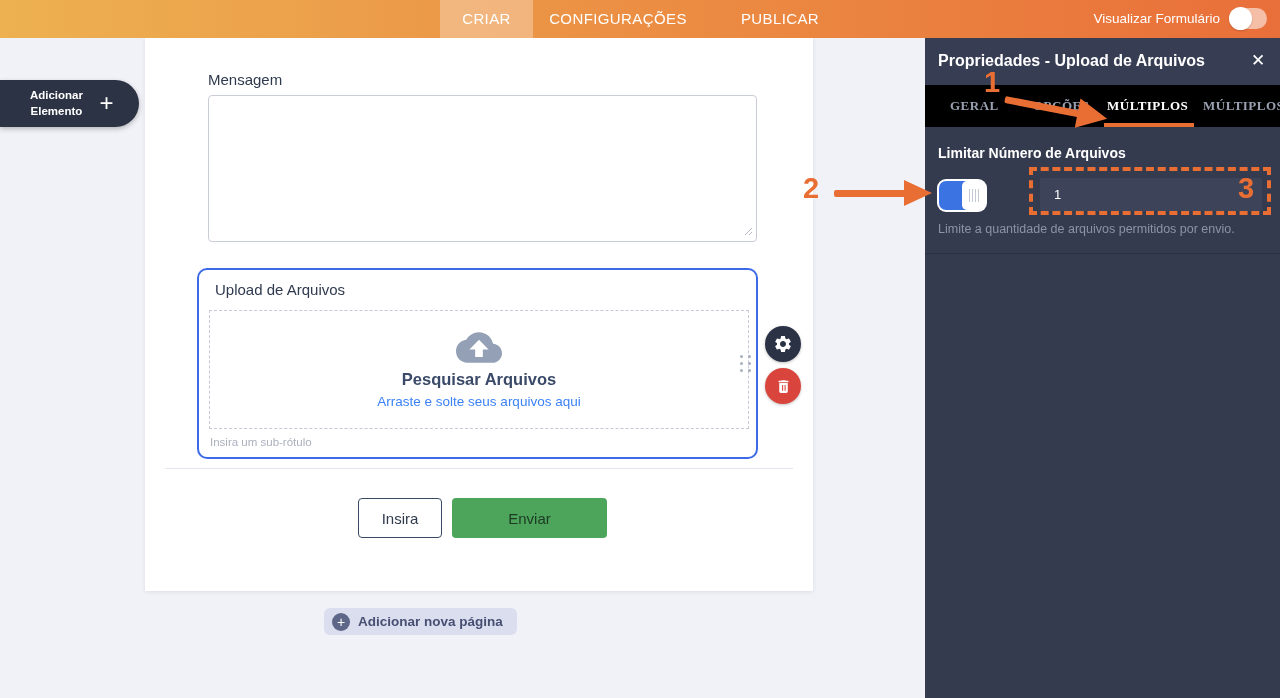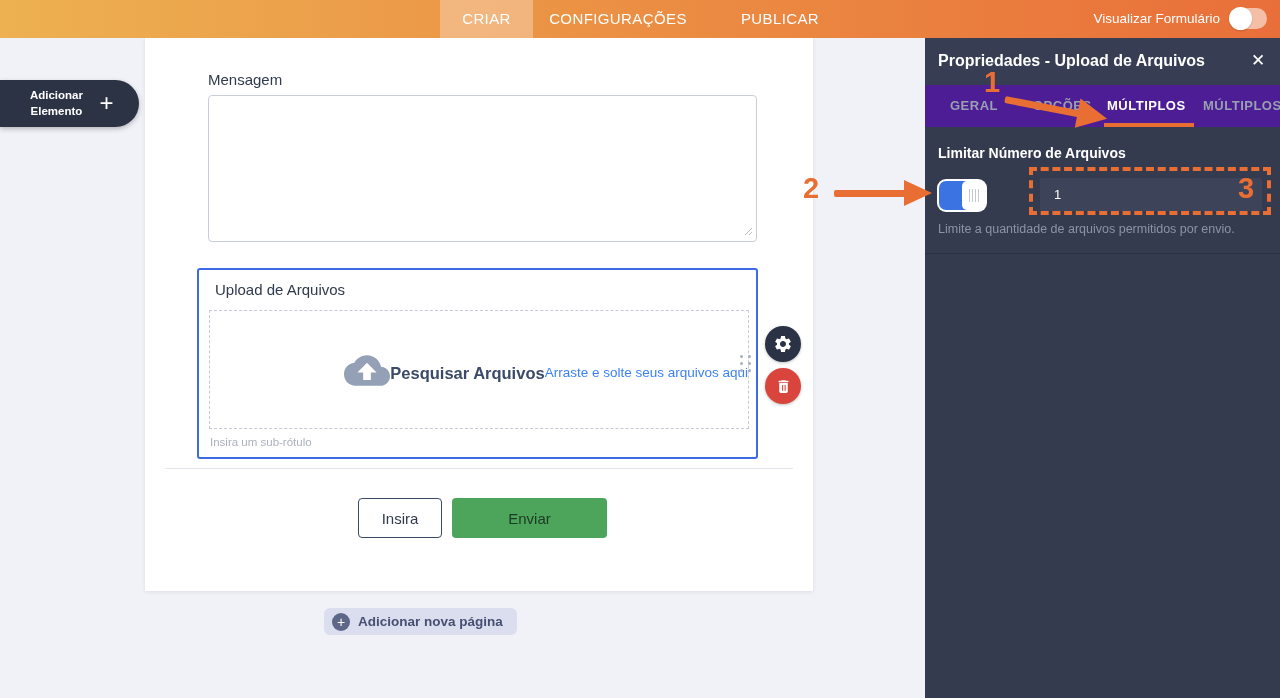--- a/index.html
+++ b/index.html
@@ -29,25 +29,25 @@
 
   
   .card { position:absolute; left:145px; top:38px; width:668px; height:553px; background:#fff;
     box-shadow:0 1px 4px rgba(40,50,80,.10); }
   .msg-label { position:absolute; left:63px; top:33px; font-size:15px; color:#2f3a4e; }
   .msg-textarea { position:absolute; left:63px; top:57px; width:549px; height:147px;
     border:1px solid #c9cdd8; border-radius:4px; resize:none; background:#fff; font-family:inherit; }
   .resize-glyph { position:absolute; left:598px; top:188px; pointer-events:none; }
 
   .upload-box { position:absolute; left:52px; top:230px; width:561px; height:191px;
-    border:2px solid #3d6be8; border-radius:3px; background:#fff; cursor:pointer; }
+    border:2px solid #3d6be8; border-radius:10px; background:#fff; cursor:pointer; }
   .upload-label { position:absolute; left:16px; top:11px; font-size:15px; color:#2f3a4e; }
   .dropzone { position:absolute; left:10px; top:40px; width:540px; height:119px;
-    border:1px dashed #c4c9d4; display:flex; flex-direction:row; align-items:center;
-    justify-content:flex-end; cursor:pointer; }
+    border:1px dashed #c4c9d4; display:flex; flex-direction:column; align-items:center;
+    justify-content:center; cursor:pointer; }
   .browse { font-size:16.5px; font-weight:bold; color:#3a4a68; margin-top:7px; }
   .draghint { font-size:13.5px; color:#3b82f6; margin-top:5px; }
   .sublabel { position:absolute; left:11px; top:166px; font-size:11.5px; color:#abb0bd; cursor:text; }
 
   
   .drag-dots { position:absolute; left:740px; top:355px; width:11px; height:20px;
     display:grid; grid-template-columns:3px 3px; grid-auto-rows:3px; gap:4px 5px; cursor:grab; }
   .drag-dots i { background:#a7aebc; border-radius:50%; }
   .ctl-circle { position:absolute; width:36px; height:36px; border-radius:50%;
     display:flex; align-items:center; justify-content:center; cursor:pointer;
@@ -69,21 +69,21 @@
   .add-page .pc { width:18px; height:18px; border-radius:50%; background:#5e6788; color:#fff;
     font-size:14px; line-height:18px; text-align:center; }
   .add-page .pl { font-size:13.5px; font-weight:bold; color:#474f73; }
 
   
   .panel { position:absolute; left:925px; top:38px; width:355px; height:660px; background:#353b4f; }
   .panel-header { position:absolute; left:0; top:0; width:100%; height:47px; background:#373d52; }
   .panel-title { position:absolute; left:13px; top:14px; font-size:16px; font-weight:bold; color:#fff; }
   .panel-close { position:absolute; right:12px; top:13px; width:20px; height:20px; cursor:pointer;
     color:#fff; font-size:17px; line-height:20px; text-align:center; }
-  .panel-tabs { position:absolute; left:0; top:47px; width:100%; height:42px; background:#4c1d95; }
+  .panel-tabs { position:absolute; left:0; top:47px; width:100%; height:42px; background:#000000;font-family:Liberation Serif, serif; }
   .ptab { position:absolute; top:0; height:42px; line-height:42px; font-size:13px; font-weight:bold;
     letter-spacing:.5px; color:#99a0b0; cursor:pointer; }
   .ptab.active { color:#fff; }
   .ptab-underline { position:absolute; left:179px; top:85px; width:90px; height:4px; background:#e96e33; }
 
   .limit-label { position:absolute; left:13px; top:107px; font-size:14px; font-weight:bold; color:#fff; }
   .limit-toggle { position:absolute; left:12px; top:141px; width:50px; height:33px; background:#fff;
     border-radius:9px; cursor:pointer; }
   .limit-toggle .track { position:absolute; left:2px; top:2px; width:46px; height:29px;
     background:#3b74e2; border-radius:7px; }

